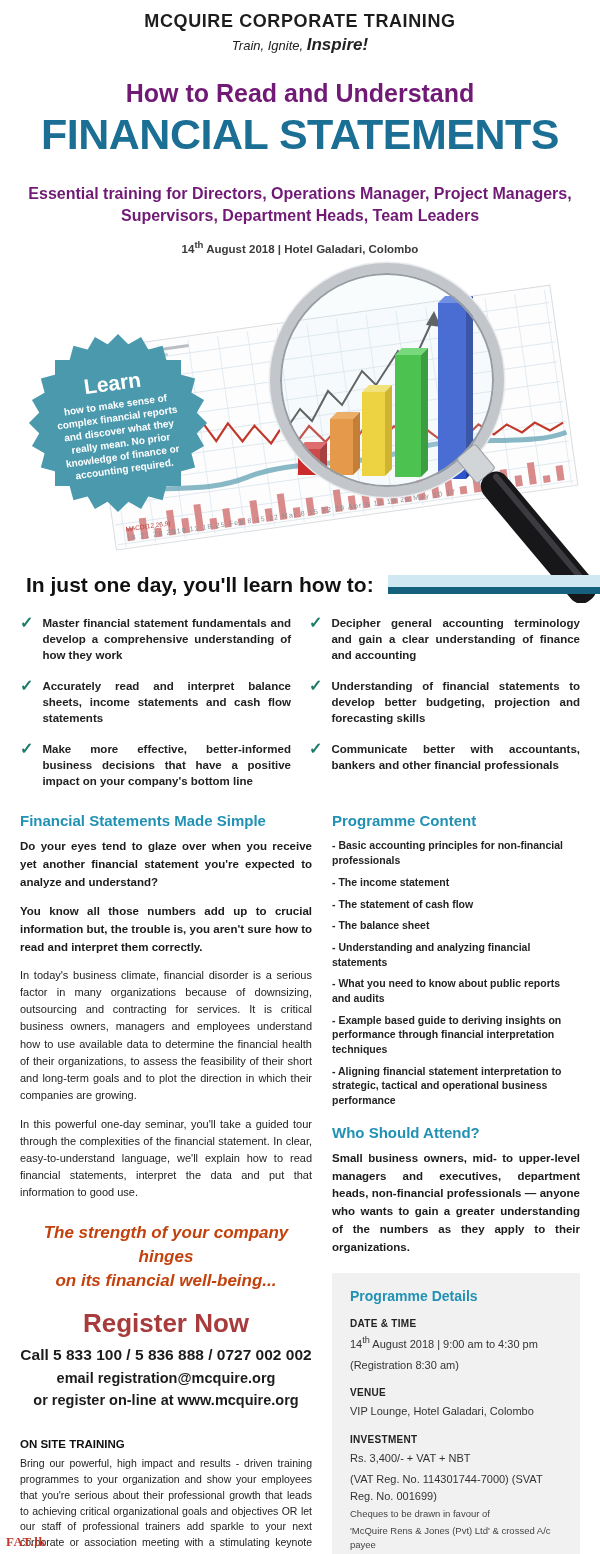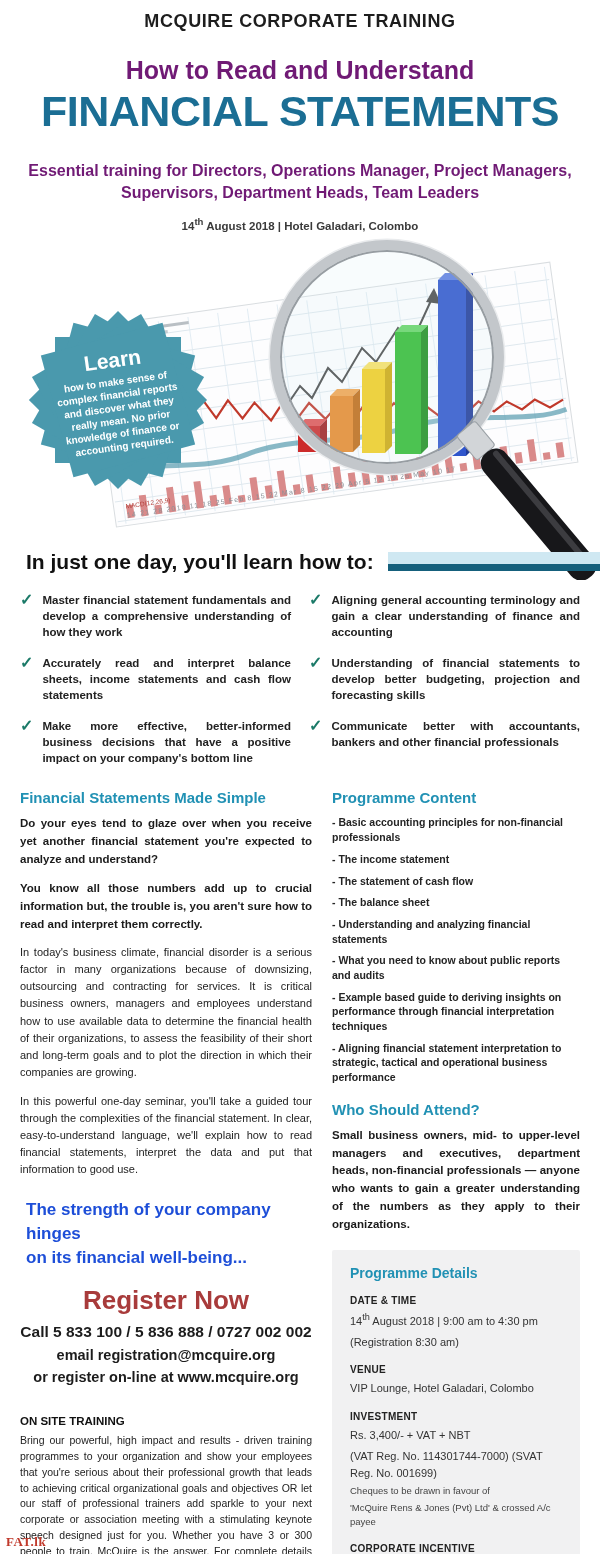--- a/index.html
+++ b/index.html
@@ -40,21 +40,21 @@
   .check-item { display:flex; gap:9px; margin-bottom:15px; }
   .check-glyph { color:#1b7a68; font-weight:bold; font-size:16px; line-height:1; flex:0 0 auto; }
   .check-text { font-size:11.5px; font-weight:bold; color:#222; line-height:1.4; text-align:justify; }
   
   .main-cols { display:flex; gap:20px; padding:0 20px; margin-top:8px; }
   .col-left { width:292px; flex:0 0 auto; }
   .col-right { flex:1; }
   .teal-h { font-size:15px; font-weight:bold; color:#2191b4; margin-bottom:9px; }
   .p-bold { font-size:11.5px; font-weight:bold; line-height:1.55; text-align:justify; margin-bottom:11px; color:#1b1b1b; }
   .p-norm { font-size:11px; line-height:1.55; text-align:justify; margin-bottom:12px; color:#222; }
-  .strength { text-align:left; font-size:17px; font-weight:bold; line-height:1.4; margin:20px 6px 16px; color:#1d4ed8; }
+  .strength { text-align:center; font-size:17px; font-weight:bold; line-height:1.4; margin:20px 6px 16px; color:#c2410c;font-style:italic; }
   .register-h { text-align:center; font-size:26px; font-weight:bold; color:#a83b3b; margin-top:6px; }
   .contact { text-align:center; font-weight:bold; color:#1c1c1c; }
   .contact .c1 { font-size:15.5px; margin-top:7px; }
   .contact .c2 { font-size:14.5px; margin-top:6px; }
   .contact .c3 { font-size:14.5px; margin-top:6px; }
   .onsite { margin-top:30px; }
   .onsite-h { font-size:11.5px; font-weight:bold; color:#111; margin-bottom:6px; }
   .onsite-body { font-size:10.5px; line-height:1.5; text-align:justify; color:#222; }
   .pc-list { list-style:none; }
   .pc-list li { font-size:10.5px; font-weight:bold; color:#242424; line-height:1.4; margin-bottom:7px; }
@@ -65,20 +65,23 @@
   .d-value { font-size:11px; color:#333; margin-top:5px; line-height:1.5; }
   .d-small { font-size:9.5px; color:#444; margin-top:3px; line-height:1.45; }
   .watermark { position:absolute; left:6px; bottom:4px; font-family:"Liberation Serif", serif;
     font-weight:bold; font-size:13px; color:#c0392b; letter-spacing:.5px; }
 </style>
 </head>
 <body>
 
 <div class="header">
   <div class="brand">MCQUIRE CORPORATE TRAINING</div>
+  <div class="tagline">
+    <span>Train, Ignite, </span><span class="big">Inspire!</span>
+  </div>
 </div>
 
 <div class="title-block">
   <div class="t1">How to Read and Understand</div>
   <div class="t2">FINANCIAL STATEMENTS</div>
   <div class="audience">
     <div>Essential training for Directors, Operations Manager, Project Managers,</div>
     <div>Supervisors, Department Heads, Team Leaders</div>
   </div>
   <div class="event">
@@ -171,21 +174,21 @@
       <span class="check-text">Accurately read and interpret balance sheets, income statements and cash flow statements</span>
     </div>
     <div class="check-item">
       <span class="check-glyph">✓</span>
       <span class="check-text">Make more effective, better-informed business decisions that have a positive impact on your company's bottom line</span>
     </div>
   </div>
   <div class="check-col">
     <div class="check-item">
       <span class="check-glyph">✓</span>
-      <span class="check-text">Aligning general accounting terminology and gain a clear understanding of finance and accounting</span>
+      <span class="check-text">Decipher general accounting terminology and gain a clear understanding of finance and accounting</span>
     </div>
     <div class="check-item">
       <span class="check-glyph">✓</span>
       <span class="check-text">Understanding of financial statements to develop better budgeting, projection and forecasting skills</span>
     </div>
     <div class="check-item">
       <span class="check-glyph">✓</span>
       <span class="check-text">Communicate better with accountants, bankers and other financial professionals</span>
     </div>
   </div>

